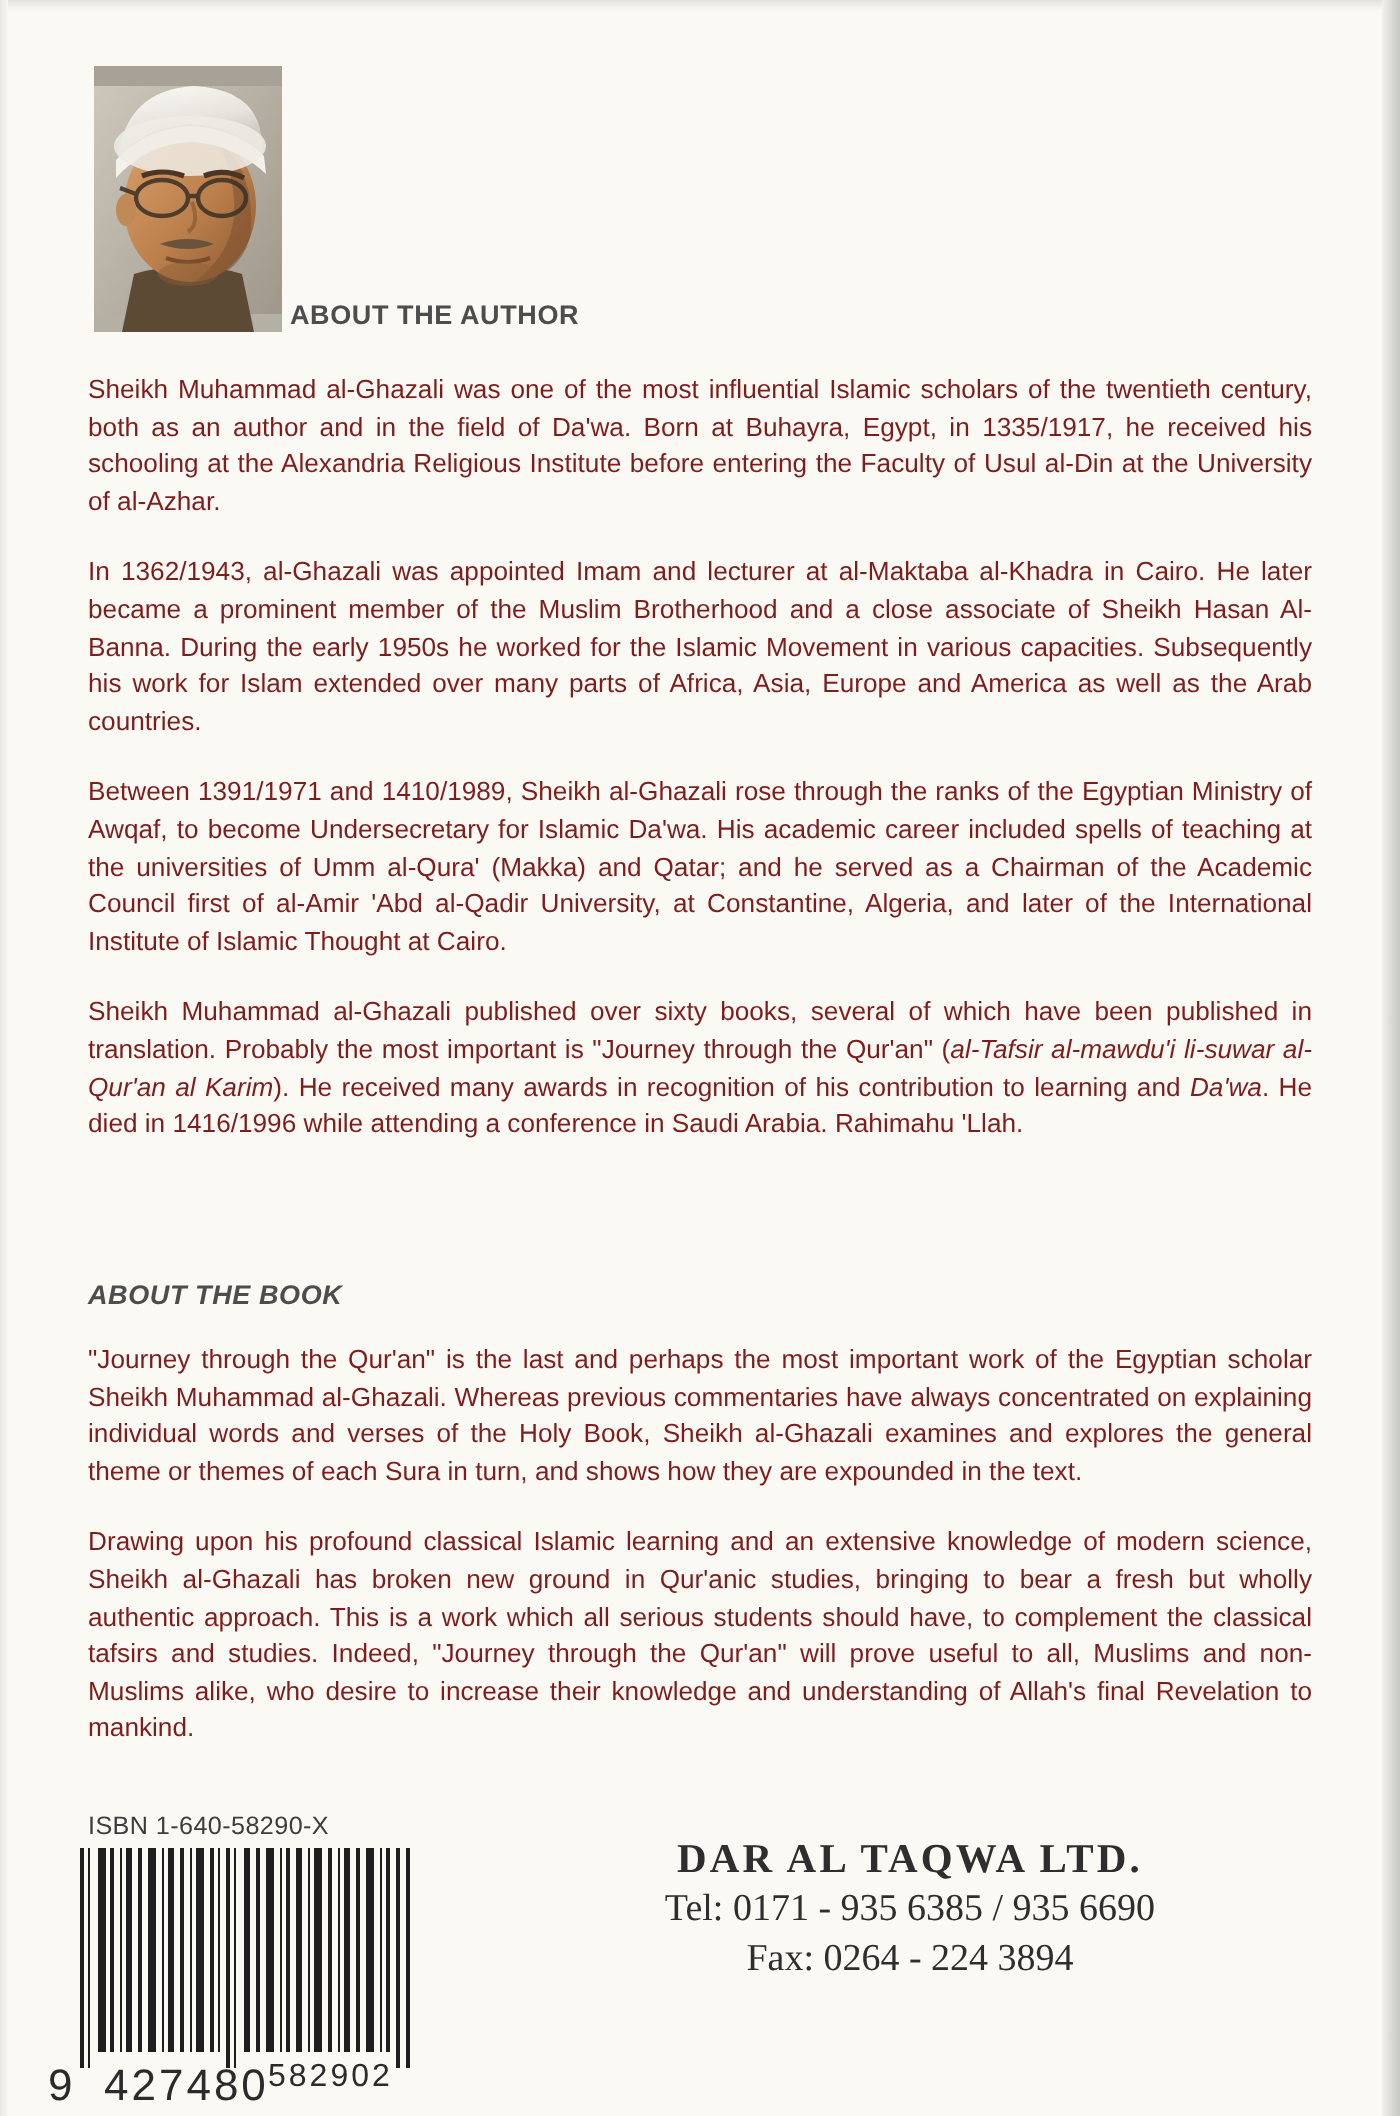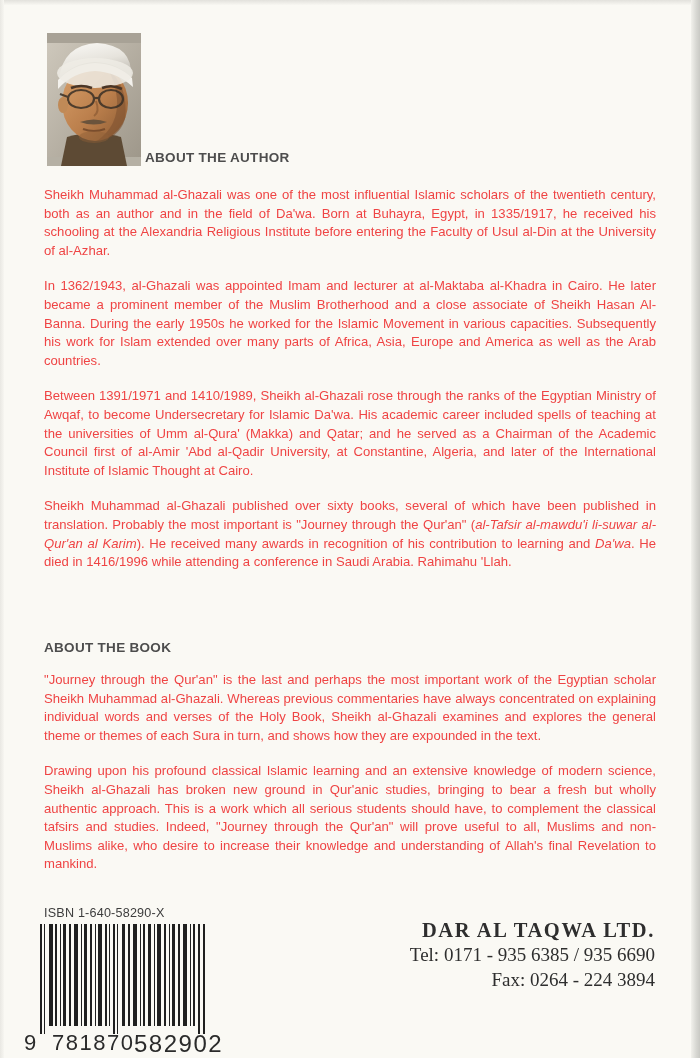--- a/index.html
+++ b/index.html
@@ -54,31 +54,31 @@
   .heading {
     position: absolute;
     font-family: "Liberation Sans", sans-serif;
     font-weight: bold;
     font-size: 13.5px;
     letter-spacing: 0.3px;
     color: #4d4d4d;
     white-space: nowrap;
   }
   #about-author-heading { left: 145px; top: 150px; }
-  #about-book-heading  { left: 44px;  top: 640px; }
+  #about-book-heading  { left: 44px;  top: 640px; font-style: italic; }
 
   
   .body-text {
     position: absolute;
     left: 44px;
     width: 612px;
     font-family: "Liberation Sans", sans-serif;
     font-size: 13.1px;
     line-height: 18.6px;
-    color: #ef4444;
+    color: #7f1d1d;
     text-align: justify;
     text-justify: inter-word;
   }
   .body-text p { margin: 0 0 17px 0; }
   .body-text p:last-child { margin-bottom: 0; }
   .body-text i { font-style: italic; }
 
   #author-bio { top: 186px; }
   #book-desc  { top: 671px; }
 
@@ -104,30 +104,30 @@
     position: absolute;
     left: 0; top: 0;
     width: 170px;
     height: 110px;
   }
   .barcode-bars svg { display: block; }
   .bc-d1 { position: absolute; left: 24px; top: 1030px; font-size: 22px; color:#2b2b2b;
            font-family:"Liberation Sans", sans-serif; }
   .bc-d2 { position: absolute; left: 52px; top: 1030px; font-size: 22px; color:#2b2b2b;
            letter-spacing: 1.5px; font-family:"Liberation Sans", sans-serif; }
-  .bc-d3 { position: absolute; left: 134px; top: 1030px; font-size: 24px; color:#2b2b2b;
+  .bc-d3 { position: absolute; left: 134px; top: 1030px; font-size: 16px; color:#2b2b2b;
            letter-spacing: 1.5px; font-family:"Liberation Sans", sans-serif; }
 
   
   .publisher {
     position: absolute;
     left: 255px;
     top: 918px;
     width: 400px;
-    text-align: right;
+    text-align: center;
     font-family: "Liberation Serif", serif;
     color: #2e2e2e;
   }
   .pub-name {
     font-size: 20.5px;
     font-weight: bold;
     letter-spacing: 1.6px;
     line-height: 25px;
   }
   .pub-line {
@@ -253,21 +253,21 @@
           <rect x="145" y="0" width="4" height="102"></rect>
           <rect x="152" y="0" width="1" height="102"></rect>
           <rect x="155" y="0" width="2" height="102"></rect>
           <rect x="160" y="0" width="2" height="110"></rect>
           <rect x="165" y="0" width="2" height="110"></rect>
         </g>
       </svg>
     </div>
   </div>
   <div class="bc-d1">9</div>
-  <div class="bc-d2">781870</div>
+  <div class="bc-d2">427480</div>
   <div class="bc-d3">582902</div>
 
   <div class="publisher">
     <div class="pub-name">DAR AL TAQWA LTD.</div>
     <div class="pub-line">Tel: 0171 - 935 6385 / 935 6690</div>
     <div class="pub-line">Fax: 0264 - 224 3894</div>
   </div>
 
 </div>
 

